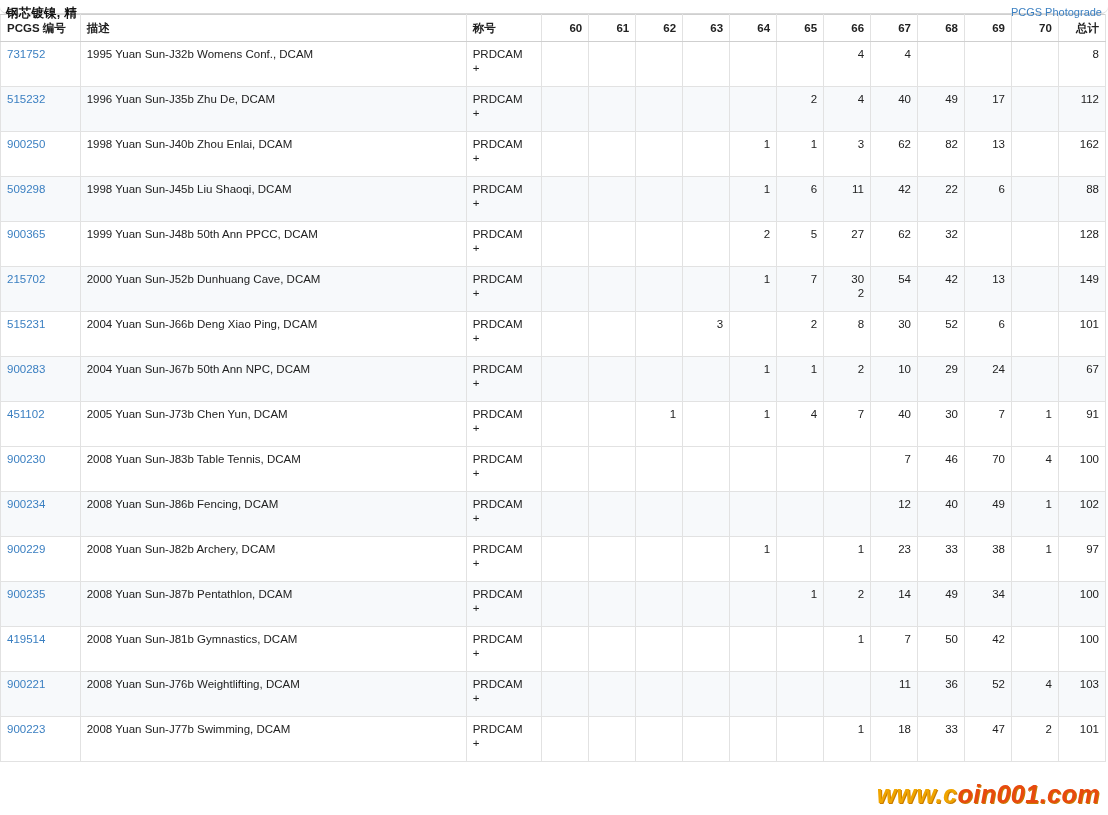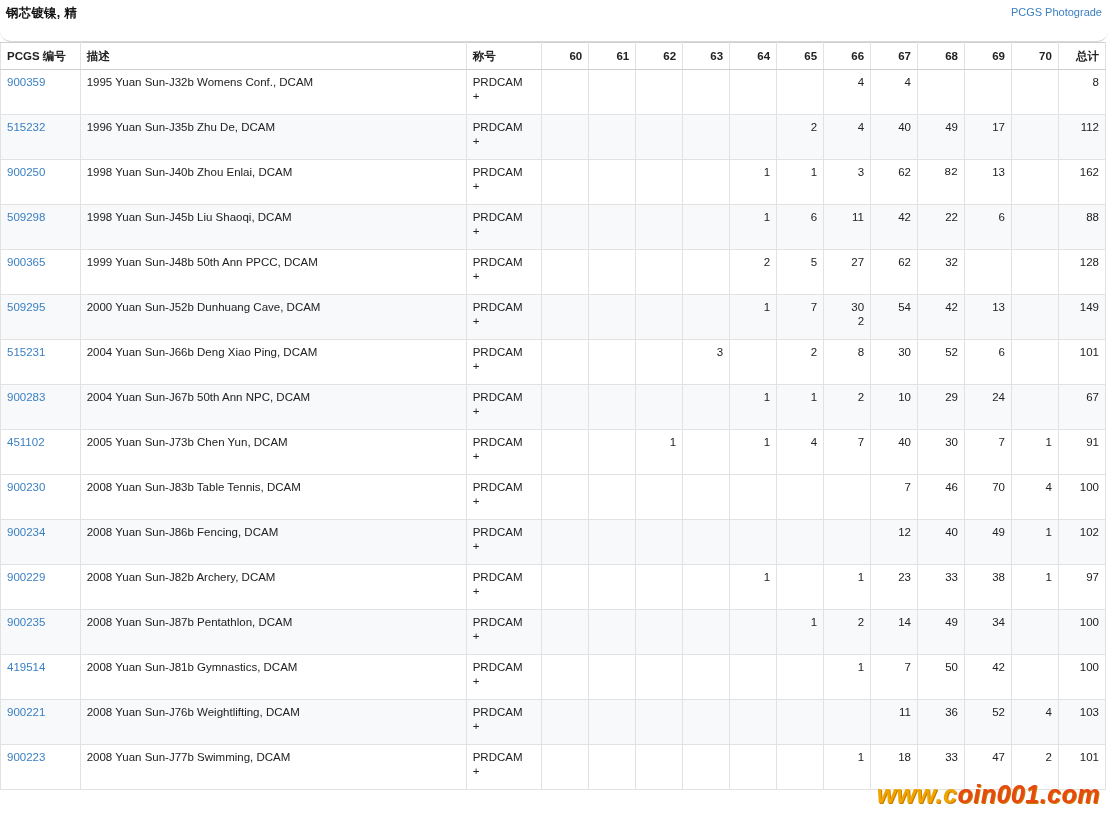--- a/index.html
+++ b/index.html
@@ -16,21 +16,21 @@
     overflow: hidden;
     color: #222;
   }
   .page {
     position: relative;
     width: 1108px;
     height: 815px;
   }
   .topbar {
     position: relative;
-    height: 42px;
+    height: 14px;
     border-bottom: 1px solid #d8d8d8;
     padding: 0 6px;
     border-radius: 11px;
   }
   .topbar-title {
     position: absolute;
     left: 6px;
     top: 5px;
     font-size: 12.5px;
     font-weight: bold;
@@ -127,21 +127,21 @@
         <th class="c-g">66</th>
         <th class="c-g">67</th>
         <th class="c-g">68</th>
         <th class="c-g">69</th>
         <th class="c-g">70</th>
         <th class="c-total">总计</th>
       </tr>
     </thead>
     <tbody id="tbody">
         <tr>
-          <td class="c-id"><a>900359</a></td>
+          <td class="c-id"><a>731752</a></td>
           <td class="c-desc">1995 Yuan Sun-J32b Womens Conf., DCAM</td>
           <td class="c-desig">PRDCAM
 +</td>
           <td class="c-g" style="white-space: pre-line;"></td>
           <td class="c-g" style="white-space: pre-line;"></td>
           <td class="c-g" style="white-space: pre-line;"></td>
           <td class="c-g" style="white-space: pre-line;"></td>
           <td class="c-g" style="white-space: pre-line;"></td>
           <td class="c-g" style="white-space: pre-line;"></td>
           <td class="c-g" style="white-space: pre-line;">4</td>
@@ -175,21 +175,21 @@
           <td class="c-desig">PRDCAM
 +</td>
           <td class="c-g" style="white-space: pre-line;"></td>
           <td class="c-g" style="white-space: pre-line;"></td>
           <td class="c-g" style="white-space: pre-line;"></td>
           <td class="c-g" style="white-space: pre-line;"></td>
           <td class="c-g" style="white-space: pre-line;">1</td>
           <td class="c-g" style="white-space: pre-line;">1</td>
           <td class="c-g" style="white-space: pre-line;">3</td>
           <td class="c-g" style="white-space: pre-line;">62</td>
-          <td class="c-g" style="white-space: pre-line; font-family: Liberation Mono, monospace;">82</td>
+          <td class="c-g" style="white-space: pre-line;">82</td>
           <td class="c-g" style="white-space: pre-line;">13</td>
           <td class="c-g" style="white-space: pre-line;"></td>
           <td class="c-total">162</td>
         </tr>
         <tr class="alt">
           <td class="c-id"><a>509298</a></td>
           <td class="c-desc">1998 Yuan Sun-J45b Liu Shaoqi, DCAM</td>
           <td class="c-desig">PRDCAM
 +</td>
           <td class="c-g" style="white-space: pre-line;"></td>
@@ -217,21 +217,21 @@
           <td class="c-g" style="white-space: pre-line;">2</td>
           <td class="c-g" style="white-space: pre-line;">5</td>
           <td class="c-g" style="white-space: pre-line;">27</td>
           <td class="c-g" style="white-space: pre-line;">62</td>
           <td class="c-g" style="white-space: pre-line;">32</td>
           <td class="c-g" style="white-space: pre-line;"></td>
           <td class="c-g" style="white-space: pre-line;"></td>
           <td class="c-total">128</td>
         </tr>
         <tr class="alt">
-          <td class="c-id"><a>509295</a></td>
+          <td class="c-id"><a>215702</a></td>
           <td class="c-desc">2000 Yuan Sun-J52b Dunhuang Cave, DCAM</td>
           <td class="c-desig">PRDCAM
 +</td>
           <td class="c-g" style="white-space: pre-line;"></td>
           <td class="c-g" style="white-space: pre-line;"></td>
           <td class="c-g" style="white-space: pre-line;"></td>
           <td class="c-g" style="white-space: pre-line;"></td>
           <td class="c-g" style="white-space: pre-line;">1</td>
           <td class="c-g" style="white-space: pre-line;">7</td>
           <td class="c-g" style="white-space: pre-line;">30

